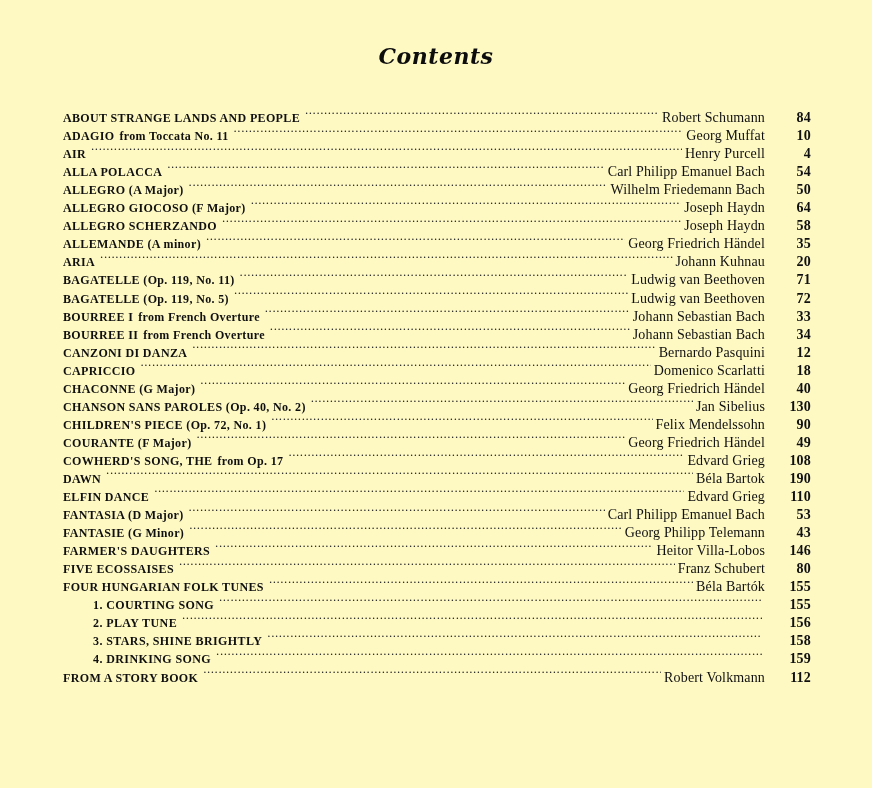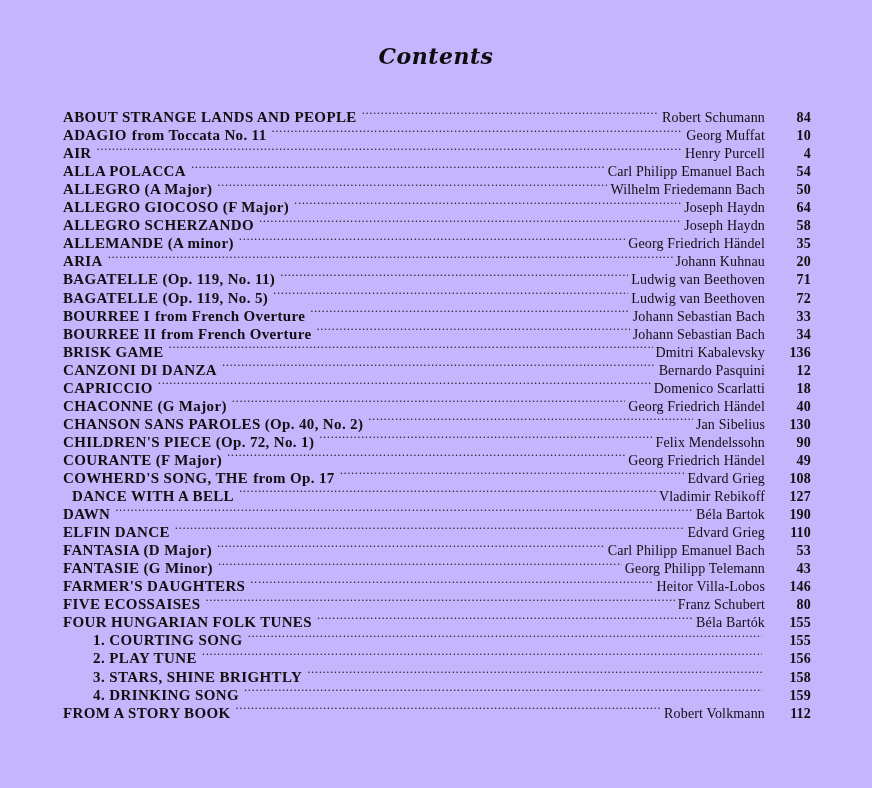--- a/index.html
+++ b/index.html
@@ -12,21 +12,21 @@
     height: 788px;
     overflow: hidden;
     font-family: "Liberation Serif", "DejaVu Serif", serif;
     color: #111111;
     -webkit-font-smoothing: antialiased;
   }
   .page {
     position: relative;
     width: 872px;
     height: 788px;
-    background: #c4b5fd;
+    background: #fef9c3;
   }
   .contents-title {
     position: absolute;
     top: 43px;
     left: 0;
     width: 872px;
     text-align: center;
     font-family: "DejaVu Serif", "Liberation Serif", serif;
     font-size: 22px;
     font-style: italic;
@@ -42,21 +42,21 @@
   }
   .row {
     display: flex;
     align-items: baseline;
     height: 18.05px;
     line-height: 18.05px;
     white-space: nowrap;
   }
   .title-cell {
     flex: 0 0 auto;
-    font-size: 15px;
+    font-size: 12px;
     font-weight: 700;
     letter-spacing: 0.35px;
     color: #101010;
     padding-right: 5px;
   }
   .row.indent-sm .title-cell {
     padding-left: 9px;
   }
   .row.sub .title-cell {
     padding-left: 30px;
@@ -183,26 +183,20 @@
         <span class="page-cell">33</span>
       </div>
       <div class="row">
         <span class="title-cell">BOURREE II </span>
         <span class="title-cell ital">from French Overture</span>
         <span class="leader"></span>
         <span class="composer-cell">Johann Sebastian Bach</span>
         <span class="page-cell">34</span>
       </div>
       <div class="row">
-        <span class="title-cell">BRISK GAME</span>
-        <span class="leader"></span>
-        <span class="composer-cell">Dmitri Kabalevsky</span>
-        <span class="page-cell">136</span>
-      </div>
-      <div class="row">
         <span class="title-cell">CANZONI DI DANZA</span>
         <span class="leader"></span>
         <span class="composer-cell">Bernardo Pasquini</span>
         <span class="page-cell">12</span>
       </div>
       <div class="row">
         <span class="title-cell">CAPRICCIO</span>
         <span class="leader"></span>
         <span class="composer-cell">Domenico Scarlatti</span>
         <span class="page-cell">18</span>
@@ -231,26 +225,20 @@
         <span class="composer-cell">Georg Friedrich Händel</span>
         <span class="page-cell">49</span>
       </div>
       <div class="row">
         <span class="title-cell">COWHERD'S SONG, THE </span>
         <span class="title-cell ital">from Op. 17</span>
         <span class="leader"></span>
         <span class="composer-cell">Edvard Grieg</span>
         <span class="page-cell">108</span>
       </div>
-      <div class="row indent-sm">
-        <span class="title-cell">DANCE WITH A BELL</span>
-        <span class="leader"></span>
-        <span class="composer-cell">Vladimir Rebikoff</span>
-        <span class="page-cell">127</span>
-      </div>
       <div class="row">
         <span class="title-cell">DAWN</span>
         <span class="leader"></span>
         <span class="composer-cell">Béla Bartok</span>
         <span class="page-cell">190</span>
       </div>
       <div class="row">
         <span class="title-cell">ELFIN DANCE</span>
         <span class="leader"></span>
         <span class="composer-cell">Edvard Grieg</span>

